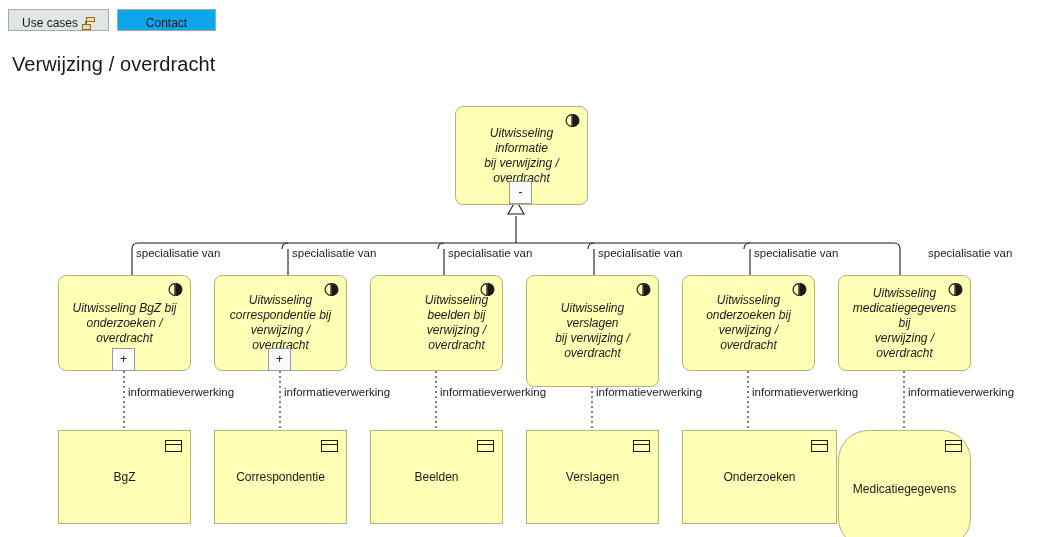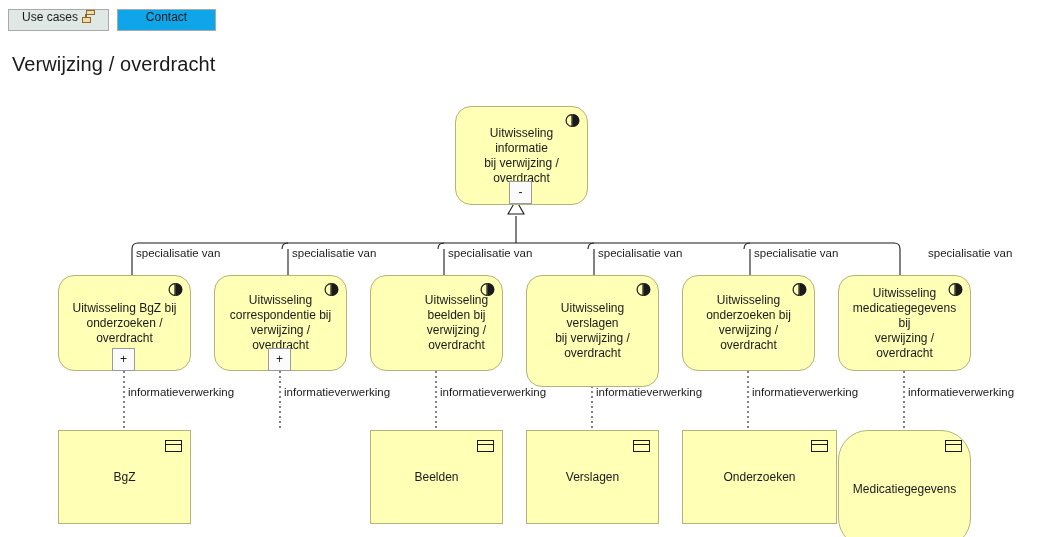--- a/index.html
+++ b/index.html
@@ -24,21 +24,21 @@
     width: 1041px;
     height: 40px;
   }
   .tbtn {
     position: absolute;
     top: 9px;
     height: 22px;
     border: 1px solid #a9a9a9;
     box-sizing: border-box;
     display: flex;
-    align-items: flex-start;
+    align-items: flex-end;
     justify-content: center;
     gap: 4px;
     font-size: 12px;
     color: #1a1a1a;
     cursor: pointer;
     user-select: none;
   }
   .tbtn-usecases {
     left: 8px;
     width: 101px;
@@ -104,21 +104,21 @@
     border: 1px solid #b3b37a;
     display: flex;
     align-items: center;
     justify-content: center;
     text-align: center;
     font-size: 12px;
     line-height: 15px;
     color: #1a1a1a;
     cursor: pointer;
   }
-  .node.rounded { border-radius: 16px; }
+  .node.rounded { border-radius: 8px; font-style: italic; }
   .node .label { padding: 0 9px; white-space: pre-line; }
 
   
   .ico-interaction {
     position: absolute;
     right: 7px;
     top: 6px;
     width: 15px;
     height: 15px;
   }
@@ -318,20 +318,24 @@
   <div class="edge-label" style="left:284px; top:386px;">informatieverwerking</div>
   <div class="edge-label" style="left:440px; top:386px;">informatieverwerking</div>
   <div class="edge-label" style="left:596px; top:386px;">informatieverwerking</div>
   <div class="edge-label" style="left:752px; top:386px;">informatieverwerking</div>
   <div class="edge-label" style="left:908px; top:386px;">informatieverwerking</div>
 
   <div class="node" style="left:58px; top:430px; width:133px; height:94px;">
     <span class="label">BgZ</span>
     <span class="ico-object"></span>
   </div>
+  <div class="node" style="left:214px; top:430px; width:133px; height:94px;">
+    <span class="label">Correspondentie</span>
+    <span class="ico-object"></span>
+  </div>
   <div class="node" style="left:370px; top:430px; width:133px; height:94px;">
     <span class="label">Beelden</span>
     <span class="ico-object"></span>
   </div>
   <div class="node" style="left:526px; top:430px; width:133px; height:94px;">
     <span class="label">Verslagen</span>
     <span class="ico-object"></span>
   </div>
   <div class="node" style="left:682px; top:430px; width:155px; height:94px;">
     <span class="label">Onderzoeken</span>

